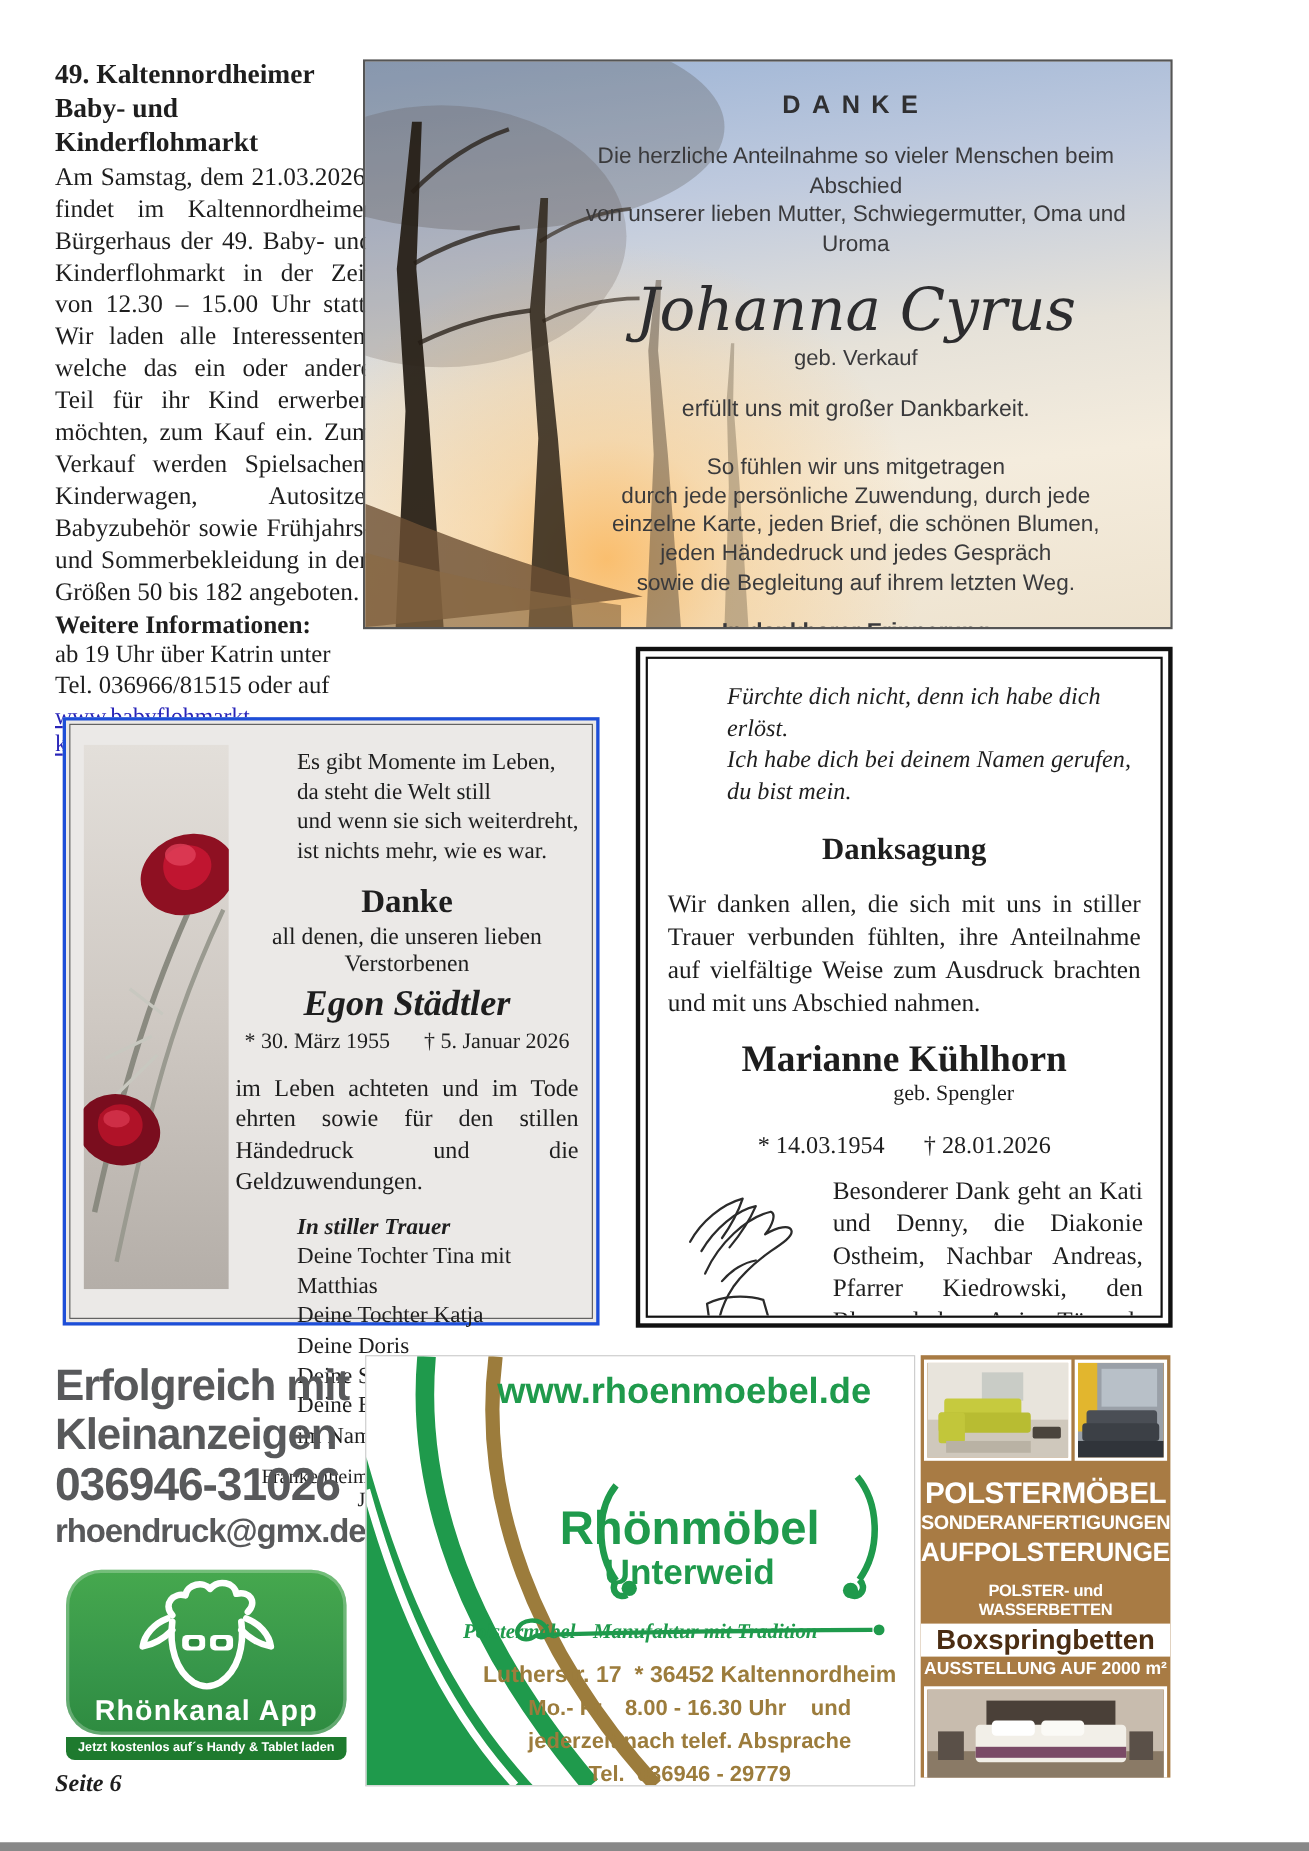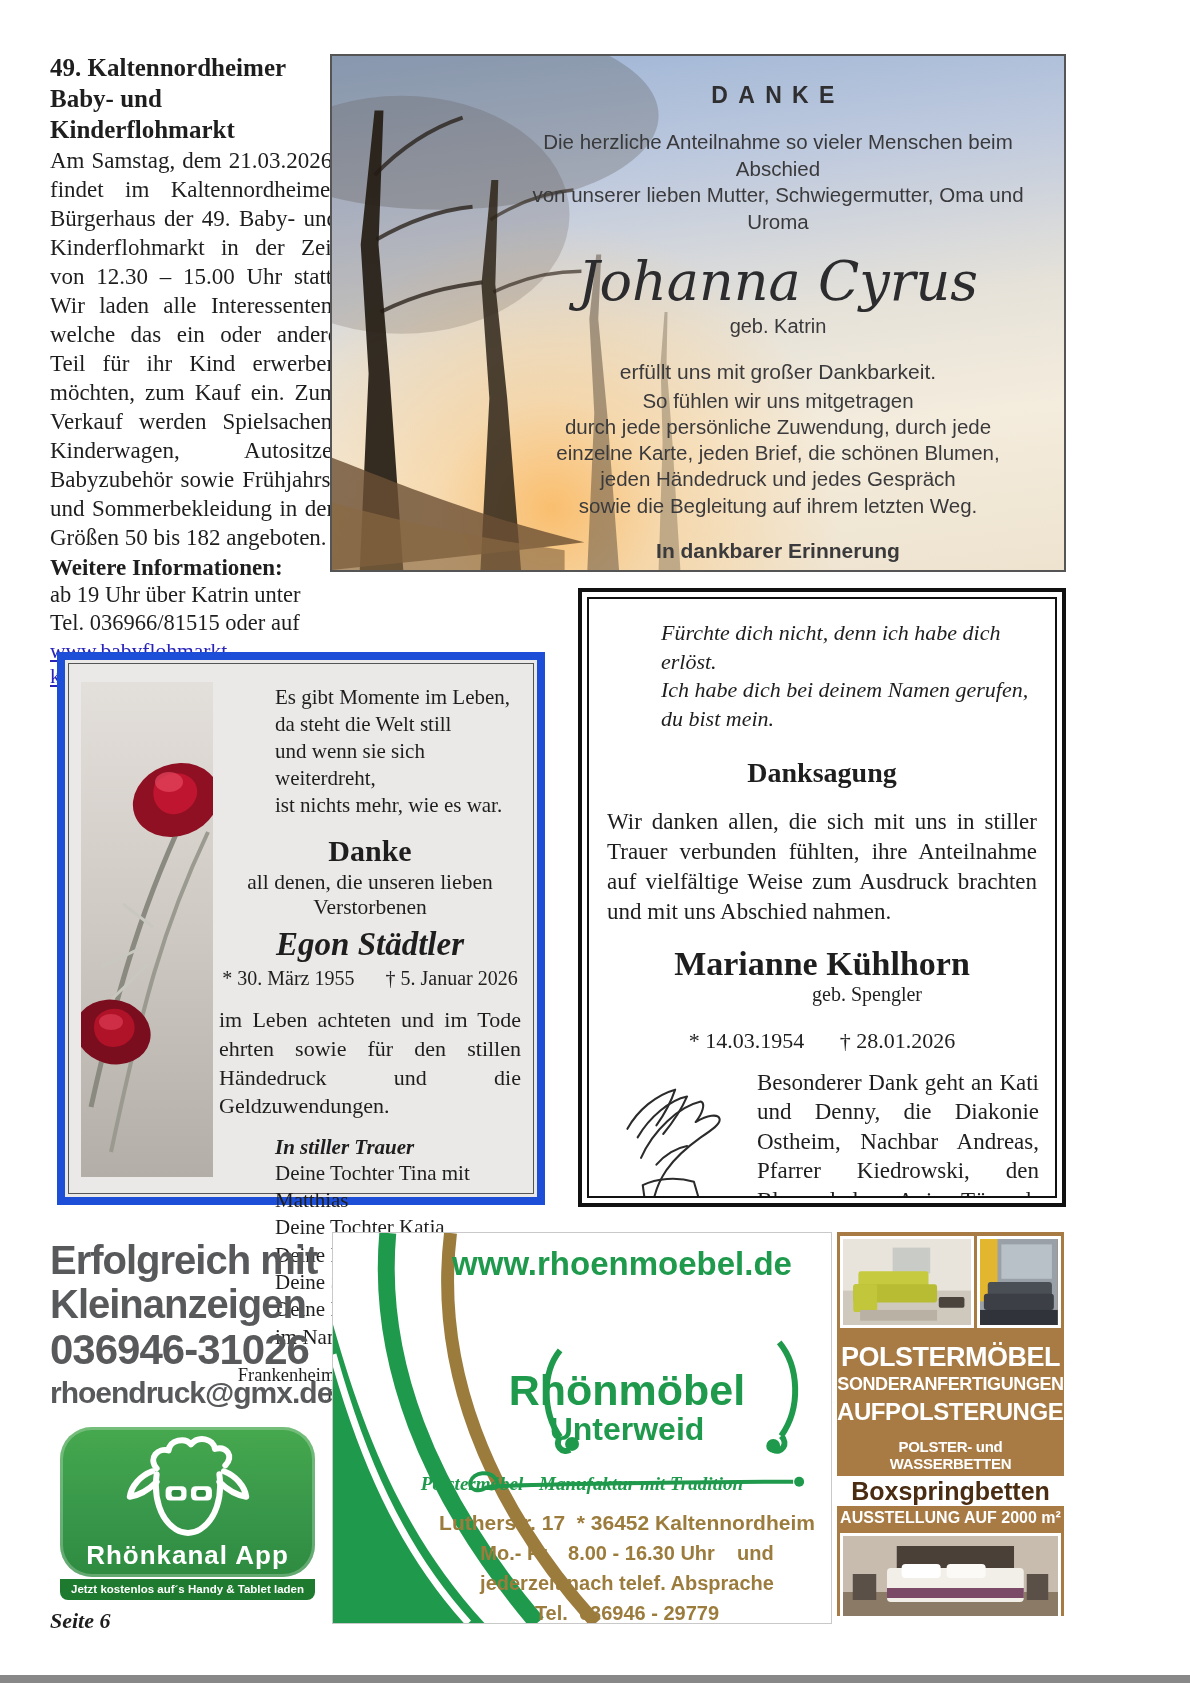--- a/index.html
+++ b/index.html
@@ -24,24 +24,24 @@
       linear-gradient(173deg,#9db4d5 0%,#bfcade 26%,#e6e2d9 52%,#f4ecdd 72%,#eee3cf 100%);
     font-family:"Liberation Sans","DejaVu Sans",sans-serif;color:#3a3a3c;
   }
   .cyrus svg.trees{position:absolute;left:0;top:0;width:48%;height:100%;}
   .cyrus .txt{position:absolute;left:168px;right:8px;top:0;text-align:center;}
   .cyrus .danke{margin-top:26px;font-size:23px;font-weight:bold;letter-spacing:.45em;color:#2f2f31;}
   .cyrus .intro{margin-top:20px;font-size:20.5px;line-height:1.3;}
   .cyrus .name{margin-top:14px;font-size:54px;font-style:italic;font-family:"DejaVu Serif","Liberation Serif",serif;color:#2c2c2e;}
   .cyrus .maiden{margin-top:2px;font-size:20px;}
   .cyrus .line1{margin-top:22px;font-size:21px;}
-  .cyrus .para{margin-top:4px;font-size:20.5px;line-height:1.28;white-space:pre-line;text-align:center;}
+  .cyrus .para{margin-top:28px;font-size:20.5px;line-height:1.28;white-space:pre-line;text-align:center;}
   .cyrus .membold{margin-top:20px;font-size:21px;font-weight:bold;}
   
-  .staedtler{position:absolute;left:57px;top:652px;width:488px;height:553px;background:#ebe9e7;border:8px solid #1d4ed8;box-sizing:border-box;}
+  .staedtler{position:absolute;left:57px;top:652px;width:488px;height:553px;background:#ebe9e7;border:3px solid #1d4ed8;box-sizing:border-box;}
   .staedtler .inner{position:absolute;inset:3px;border:1px solid #555;}
   .staedtler svg.rose{position:absolute;left:12px;top:18px;width:132px;height:495px;}
   .staedtler .col{margin-left:150px;padding-right:12px;}
   .staedtler .poem{margin:20px 0 0 56px;font-size:21px;line-height:1.28;}
   .staedtler .danke{margin-top:16px;text-align:center;font-size:30px;font-weight:bold;}
   .staedtler .sub{margin-top:2px;text-align:center;font-size:21.5px;}
   .staedtler .name{margin-top:6px;text-align:center;font-size:33px;font-weight:bold;font-style:italic;}
   .staedtler .dates{margin-top:4px;text-align:center;font-size:20px;}
   .staedtler .dates span{display:inline-block;}
   .staedtler .dates .b{margin-right:26px;}
@@ -130,21 +130,21 @@
       <path d="M0 518 L0 405 C60 428 140 462 255 490 C175 500 80 510 0 518 Z" fill="#6b4f33" opacity="0.8"></path>
       <path d="M0 450 C80 472 160 488 235 498 L235 518 L0 518 Z" fill="#8a6a44" opacity="0.65"></path>
     </svg>
     <div class="txt">
       <div class="danke">DANKE</div>
       <div class="intro">
         <div>Die herzliche Anteilnahme so vieler Menschen beim Abschied</div>
         <div>von unserer lieben Mutter, Schwiegermutter, Oma und Uroma</div>
       </div>
       <div class="name">Johanna Cyrus</div>
-      <div class="maiden">geb. Katrin</div>
+      <div class="maiden">geb. Verkauf</div>
       <div class="line1">erfüllt uns mit großer Dankbarkeit.</div>
       <div class="para">So fühlen wir uns mitgetragen
 durch jede persönliche Zuwendung, durch jede
 einzelne Karte, jeden Brief, die schönen Blumen,
 jeden Händedruck und jedes Gespräch
 sowie die Begleitung auf ihrem letzten Weg.</div>
       <div class="membold">In dankbarer Erinnerung</div>
 
     </div>
   </div>

